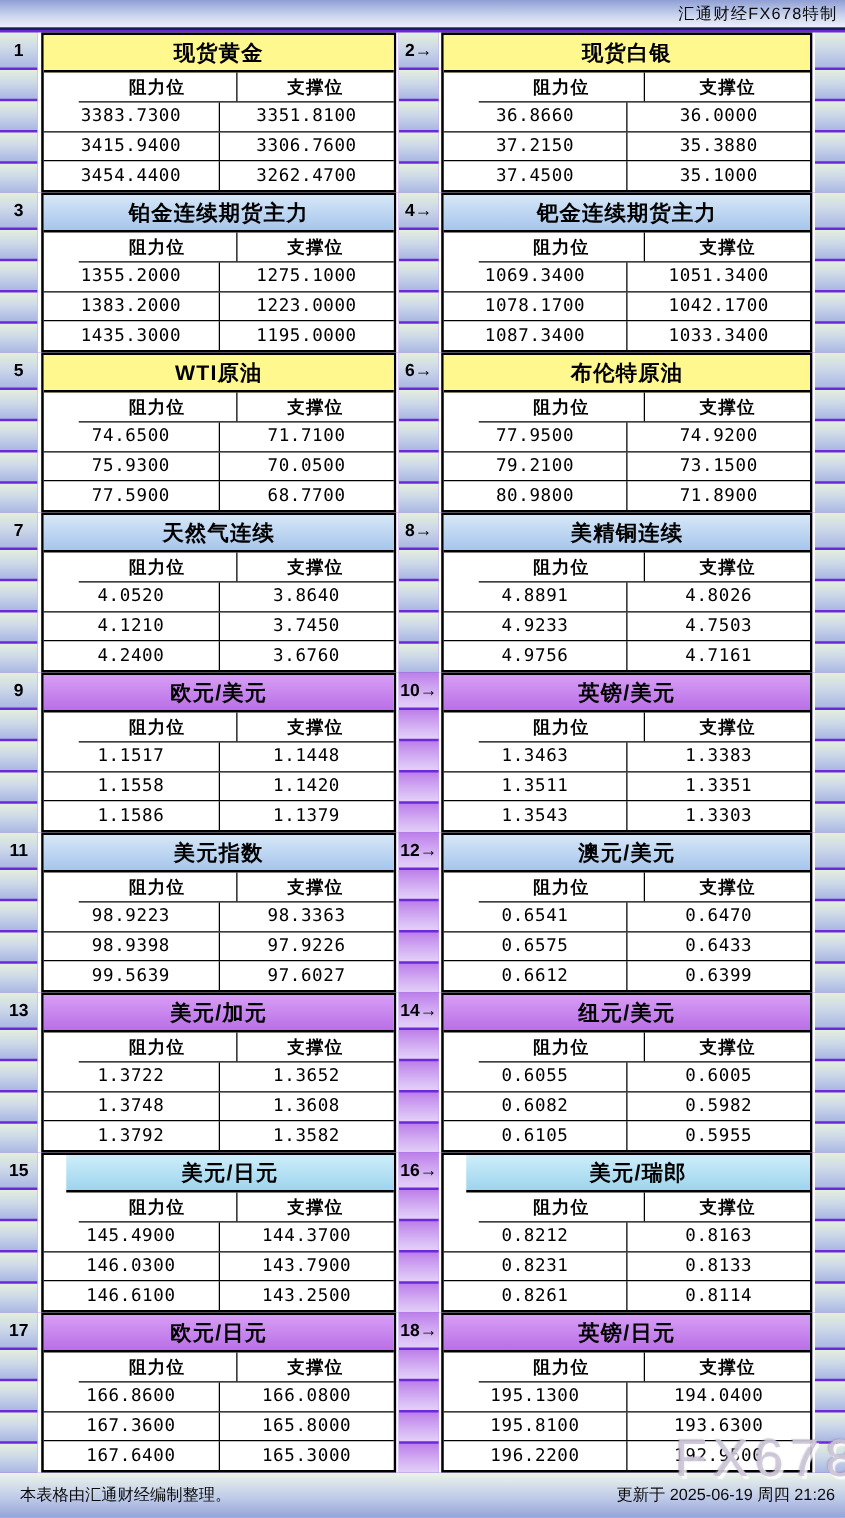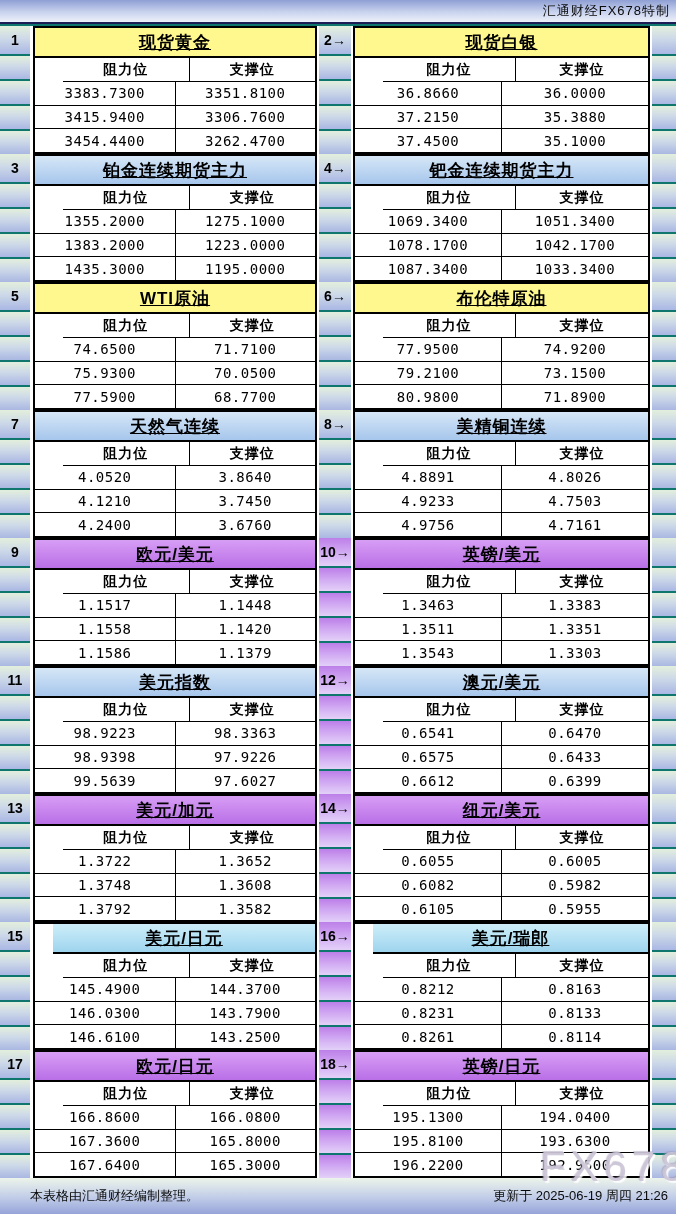--- a/index.html
+++ b/index.html
@@ -1,17 +1,17 @@
 <!DOCTYPE html>
 <html><head>
 <meta charset="utf-8">
 <style>
   html,body{margin:0;padding:0;background:#ffffff;}
   body{font-family:"Liberation Sans","DejaVu Sans",sans-serif;-webkit-font-smoothing:none;}
-  #app{position:relative;width:676px;height:1214px;background:#0f766e;overflow:hidden;}
+  #app{position:relative;width:676px;height:1214px;background:#6d28d9;overflow:hidden;}
 
   
   #topband{height:22px;border-bottom:2px solid #1d1d55;
     background:linear-gradient(180deg,#8f9fd4 0%,#c9d3ee 55%,#eef1fa 100%);
     display:flex;align-items:center;justify-content:flex-end;}
   #topband .credit{font-size:13px;color:#0a0a0a;padding-right:6px;letter-spacing:1px;}
 
   
   #sections{margin-top:2px;}
   .section{display:grid;grid-template-columns:30px 3px 284px 2px 32px 2px 297px 2px 24px;height:128px;}
@@ -22,38 +22,38 @@
   .mcell{margin-bottom:2px;flex:1 1 auto;}
   .mcell:last-child{margin-bottom:0;}
   .mcell.idx{flex:0 0 28px;display:flex;align-items:center;justify-content:center;
     font-weight:bold;font-size:14px;color:#000;}
   .grad-gb{background:linear-gradient(180deg,#e3efdc 0%,#cdd9e8 45%,#aab7e3 100%);}
   .grad-pu{background:linear-gradient(180deg,#bd7fe9 0%,#d3aef3 55%,#e3d0f8 100%);text-align:center;}
 
   
   .panel{border:2px solid #000;background:#ffffff;display:flex;flex-direction:column;}
   .p-title{flex:0 0 28px;border-bottom:2px solid #000;display:flex;align-items:center;justify-content:center;
-    font-weight:bold;font-size:17px;color:#000;letter-spacing:1px;text-decoration:underline;}
+    font-weight:bold;font-size:17px;color:#000;letter-spacing:1px;}
   .theme-yellow{background:#fff88f;}
   .theme-blue{background:linear-gradient(180deg,#d6e7f7 0%,#a6c6ec 100%);text-align:right;}
   .theme-cyan{background:linear-gradient(180deg,#cdeef9 0%,#9ed4ee 100%);margin-left:18px;}
   .theme-purple{background:linear-gradient(180deg,#d79ef5 0%,#b96fe7 100%);}
   .p-row{display:flex;border-bottom:1px solid #000;}
   .p-row:last-child{border-bottom:none;}
   .p-head{flex:0 0 23px;margin-left:28px;}
   .p-vals{flex:1 1 auto;}
   .p-cell{flex:1 1 50%;display:flex;align-items:center;justify-content:center;overflow:hidden;}
   .p-cell.first{border-right:1px solid #000;}
   .p-head .p-cell{font-weight:bold;font-size:14px;color:#000;letter-spacing:1px;}
   .p-vals .p-cell{font-family:"DejaVu Sans Mono","Liberation Mono",monospace;font-size:14px;color:#000;letter-spacing:0.5px;}
 
   
   #footbar{height:36px;background:linear-gradient(180deg,#edf4ea 0%,#c0cce8 55%,#96a4d8 100%);
     display:flex;align-items:center;justify-content:space-between;}
-  #footbar .fl{font-size:13px;color:#0a0a0a;padding-left:30px;}
+  #footbar .fl{font-size:13px;color:#0a0a0a;padding-left:16px;}
   #footbar .fr{font-size:13px;color:#0a0a0a;padding-right:8px;}
 
   
   #watermark{position:absolute;left:540px;top:1146px;font-size:42px;line-height:1;
     color:rgba(203,196,214,0.9);letter-spacing:5px;font-family:"Liberation Sans",sans-serif;
     text-shadow:2px 2px 1px rgba(255,255,255,0.85),-1px -1px 1px rgba(150,140,170,0.45);
     z-index:10;pointer-events:none;}
 </style>
 </head>
 <body>

